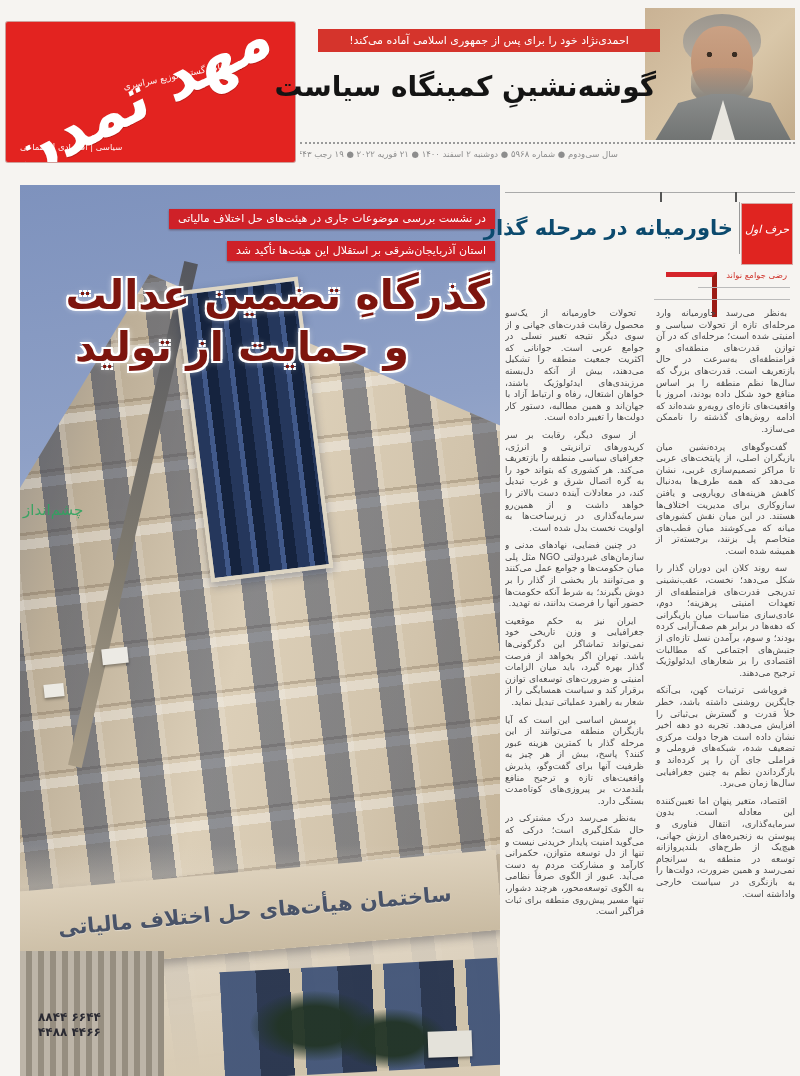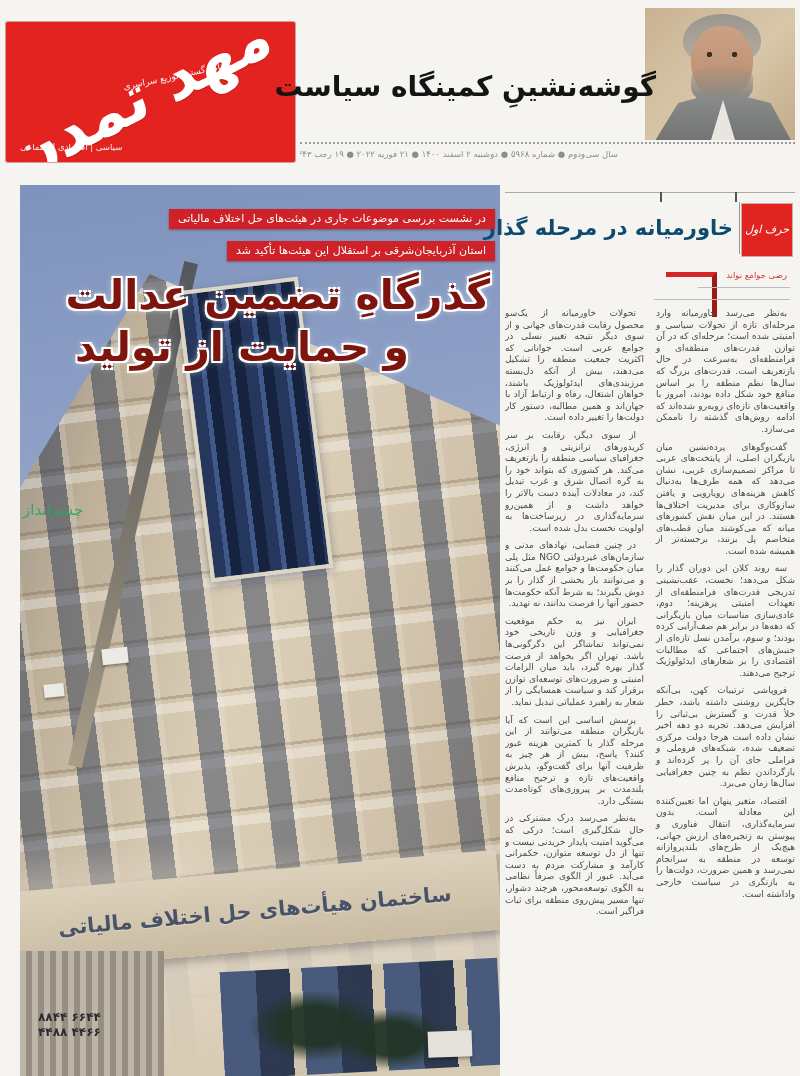--- a/index.html
+++ b/index.html
@@ -180,21 +180,21 @@
     position:absolute;left:505px;top:188px;width:290px;height:884px;direction:rtl;
   }
   .article-rule{
     position:absolute;left:0;right:0;top:4px;border-top:1px solid #aaa;
   }
   .tick{position:absolute;top:-1px;width:2px;height:10px;background:#555;}
   .tick-1{right:58px;}
   .tick-2{right:133px;}
   .badge-line{position:absolute;right:55px;top:14px;width:1px;height:52px;background:#999;}
   .section-badge{
-    position:absolute;right:3px;top:16px;width:50px;height:52px;background:#e02420;
+    position:absolute;right:3px;top:16px;width:50px;height:60px;background:#e02420;
     color:#fff;font-size:11px;font-style:italic;text-align:center;line-height:52px;
     transform:none;box-shadow:0 0 0 1px rgba(150,30,25,.35);white-space:nowrap;overflow:hidden;
   }
   .article-headline{
     position:absolute;right:62px;top:20px;width:222px;height:40px;
     color:#0c4a6e;font-weight:bold;font-size:21px;line-height:40px;text-align:center;white-space:nowrap;
   }
   .corner-mark{
     position:absolute;right:78px;top:84px;width:46px;height:40px;
     border-top:5px solid #d5252b;border-right:5px solid #9c1b14;
@@ -226,20 +226,21 @@
 
   <div class="portrait">
     <div class="hair"></div>
     <div class="face"></div>
     <div class="eyes"></div>
     <div class="beard"></div>
     <div class="suit"></div>
     <div class="shirt"></div>
   </div>
 
+  <div class="kicker">احمدی‌نژاد خود را برای پس از جمهوری اسلامی آماده می‌کند!</div>
   <div class="top-headline">گوشه‌نشینِ کمینگاه سیاست</div>
 
   <div class="dotted-rule"></div>
   <div class="dateline">سال سی‌ودوم ● شماره ۵۹۶۸ ● دوشنبه ۲ اسفند ۱۴۰۰ ● ۲۱ فوریه ۲۰۲۲ ● ۱۹ رجب ۱۴۴۳ ● تک‌شماره ۸ صفحه ● ۱۰۰۰۰ تومان</div>
 
   <div class="photo">
     <div class="bld-face">
       <div class="bld-grid"></div>
       <div class="bld-lower"></div>
     </div>

